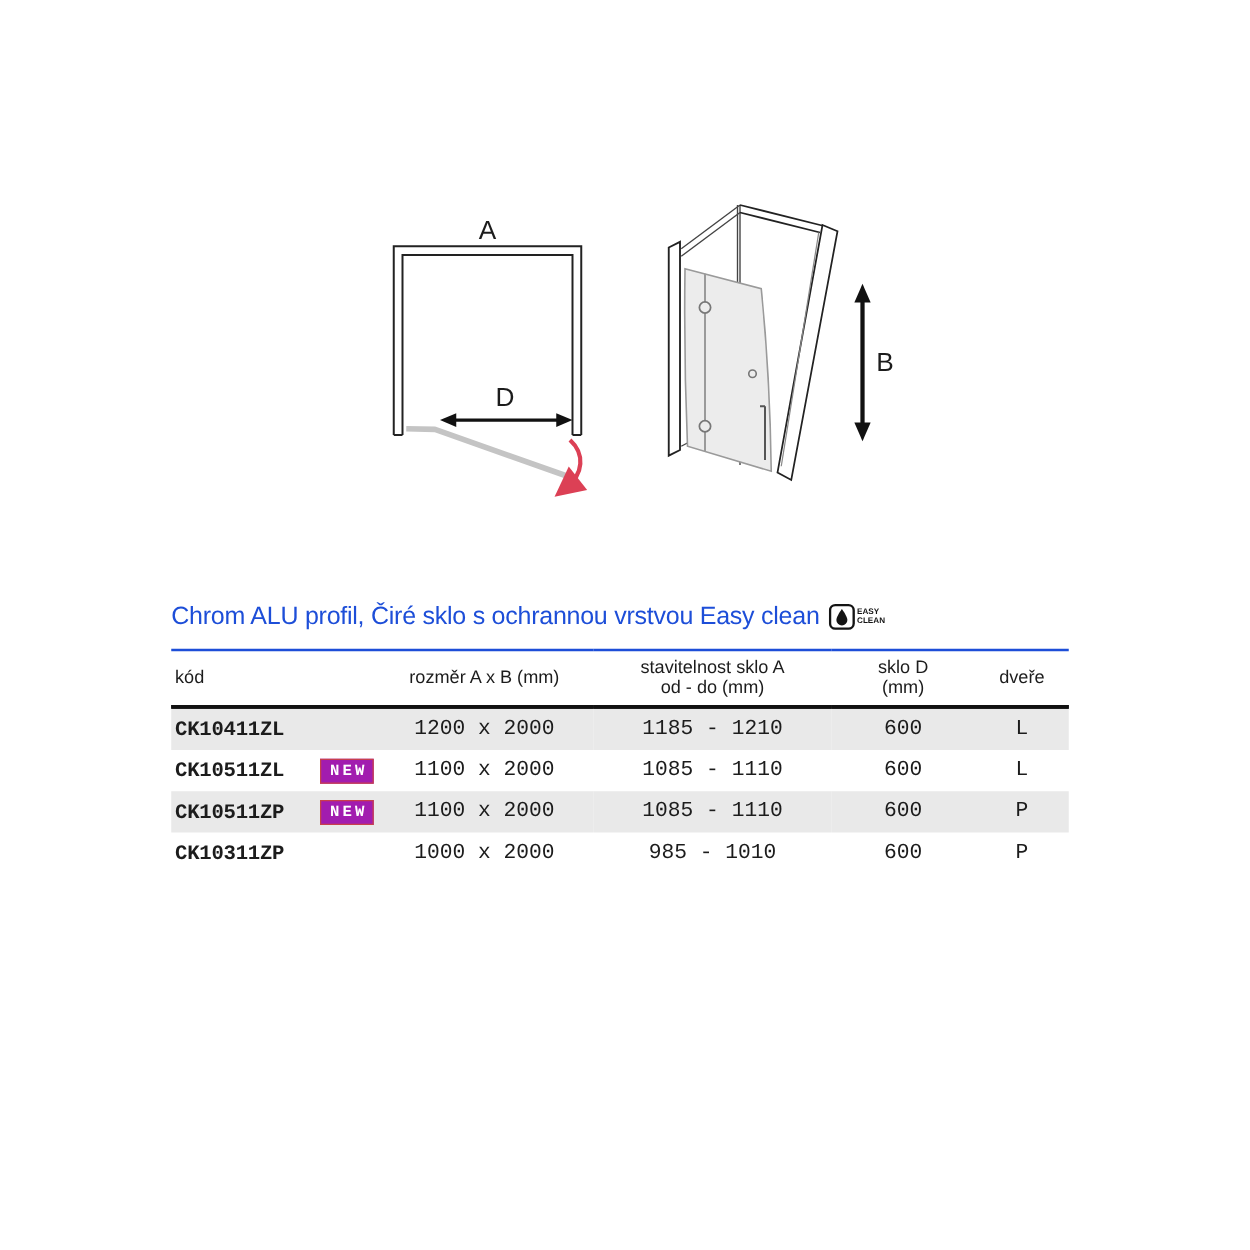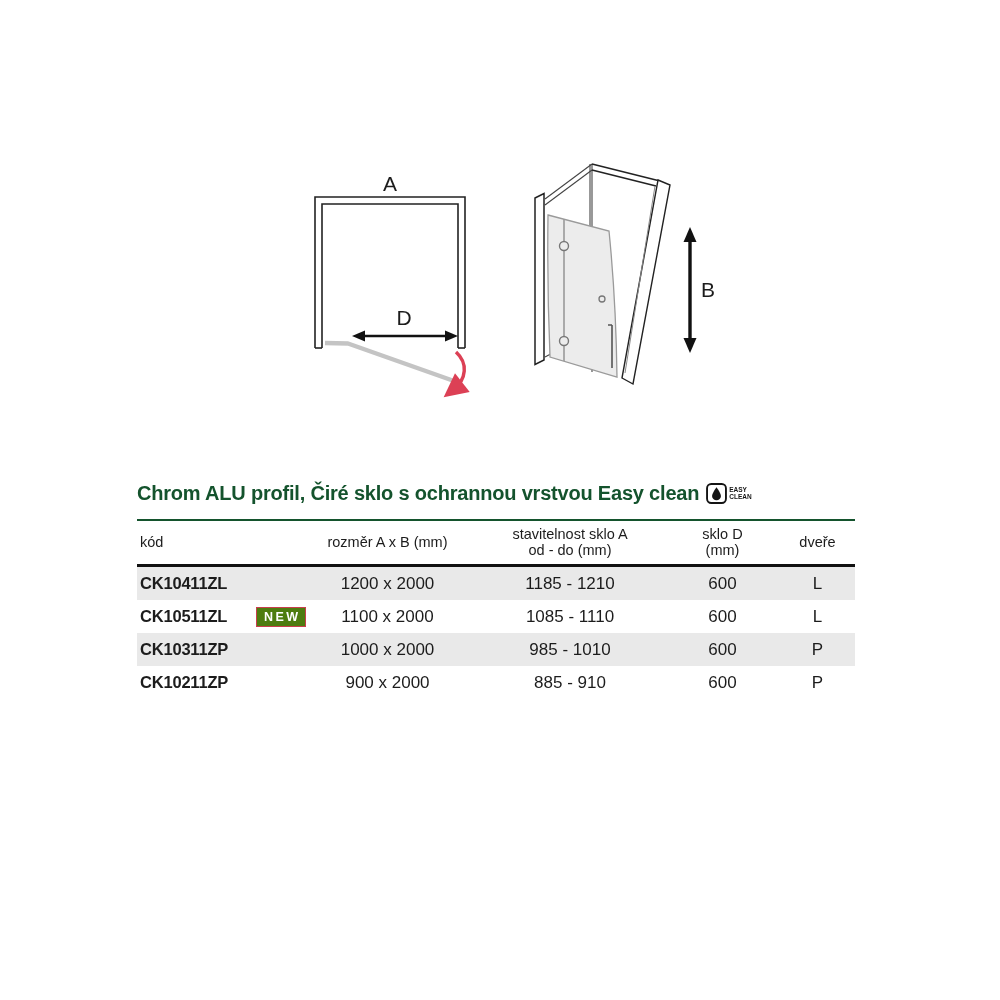--- a/index.html
+++ b/index.html
@@ -7,36 +7,36 @@
         font-family:"Liberation Sans","DejaVu Sans",sans-serif;color:#1c1c1c;}
 
   
   .diagram{position:absolute;}
   #diagram-front{left:288px;top:146px;}
   #diagram-iso{left:512px;top:138px;}
   .dim-label{font-family:"Liberation Sans",sans-serif;font-size:21px;font-weight:400;fill:#1c1c1c;}
 
   
   #title-row{position:absolute;left:137px;top:482px;width:740px;display:flex;align-items:center;gap:7px;}
-  #page-title{font-size:20px;font-weight:700;letter-spacing:-0.2px;color:#14532d;white-space:nowrap;}
+  #page-title{font-size:20px;font-weight:400;letter-spacing:-0.2px;color:#1d4ed8;white-space:nowrap;}
   #easyclean{display:flex;align-items:center;gap:2px;}
   #easyclean .ec-text{font-size:6.5px;line-height:6.5px;font-weight:700;color:#141414;letter-spacing:0;}
 
   
   #spec-table{position:absolute;left:137px;top:519px;width:718px;border-collapse:collapse;table-layout:fixed;}
   #spec-table col.c1{width:163px;} #spec-table col.c2{width:175px;}
   #spec-table col.c3{width:190px;} #spec-table col.c4{width:115px;} #spec-table col.c5{width:75px;}
-  #spec-table thead th{border-top:2px solid #14532d;border-bottom:3px solid #111;
+  #spec-table thead th{border-top:2px solid #1d4ed8;border-bottom:3px solid #111;
       font-weight:400;font-size:14.5px;color:#1c1c1c;padding:5px 0 6px 0;vertical-align:middle;line-height:16px;}
   #spec-table thead th.left{text-align:left;padding-left:3px;}
-  #spec-table tbody td{height:33px;padding:0;font-size:17px;text-align:center;vertical-align:middle;color:#1c1c1c;}
+  #spec-table tbody td{height:33px;padding:0;font-size:17px;text-align:center;vertical-align:middle;color:#1c1c1c;font-family:Liberation Mono, monospace;}
   #spec-table tbody td.kod{text-align:left;padding-left:3px;font-weight:700;font-size:16.5px;position:relative;letter-spacing:-0.2px;}
   #spec-table tbody tr:nth-child(odd){background:#e9e9e9;}
   .new-badge{position:absolute;left:119px;top:50%;transform:translateY(-50%);
-      background:#4d7c0f;border:1px solid #c83f4c;color:#fff;font-size:12.5px;font-weight:700;
+      background:#a21caf;border:1px solid #c83f4c;color:#fff;font-size:12.5px;font-weight:700;
       letter-spacing:2.5px;padding:3px 4px 2px 7px;line-height:13px;}
 </style>
 </head>
 <body>
 
 <div id="page">
 
   <svg id="diagram-front" class="diagram" width="194" height="268" viewBox="288 146 194 268">
     <text class="dim-label" x="390" y="191" text-anchor="middle">A</text>
 
@@ -153,34 +153,34 @@
         <span>CK10511ZL</span>
         <span class="new-badge">NEW</span>
       </td>
       <td>1100 x 2000</td>
       <td>1085 - 1110</td>
       <td>600</td>
       <td>L</td>
     </tr>
         <tr>
       <td class="kod">
+        <span>CK10511ZP</span>
+        <span class="new-badge">NEW</span>
+      </td>
+      <td>1100 x 2000</td>
+      <td>1085 - 1110</td>
+      <td>600</td>
+      <td>P</td>
+    </tr>
+        <tr>
+      <td class="kod">
         <span>CK10311ZP</span>
         
       </td>
       <td>1000 x 2000</td>
       <td>985 - 1010</td>
-      <td>600</td>
-      <td>P</td>
-    </tr>
-        <tr>
-      <td class="kod">
-        <span>CK10211ZP</span>
-        
-      </td>
-      <td>900 x 2000</td>
-      <td>885 - 910</td>
       <td>600</td>
       <td>P</td>
     </tr>
       </tbody>
   </table>
 
 </div>
 
 </body></html>

